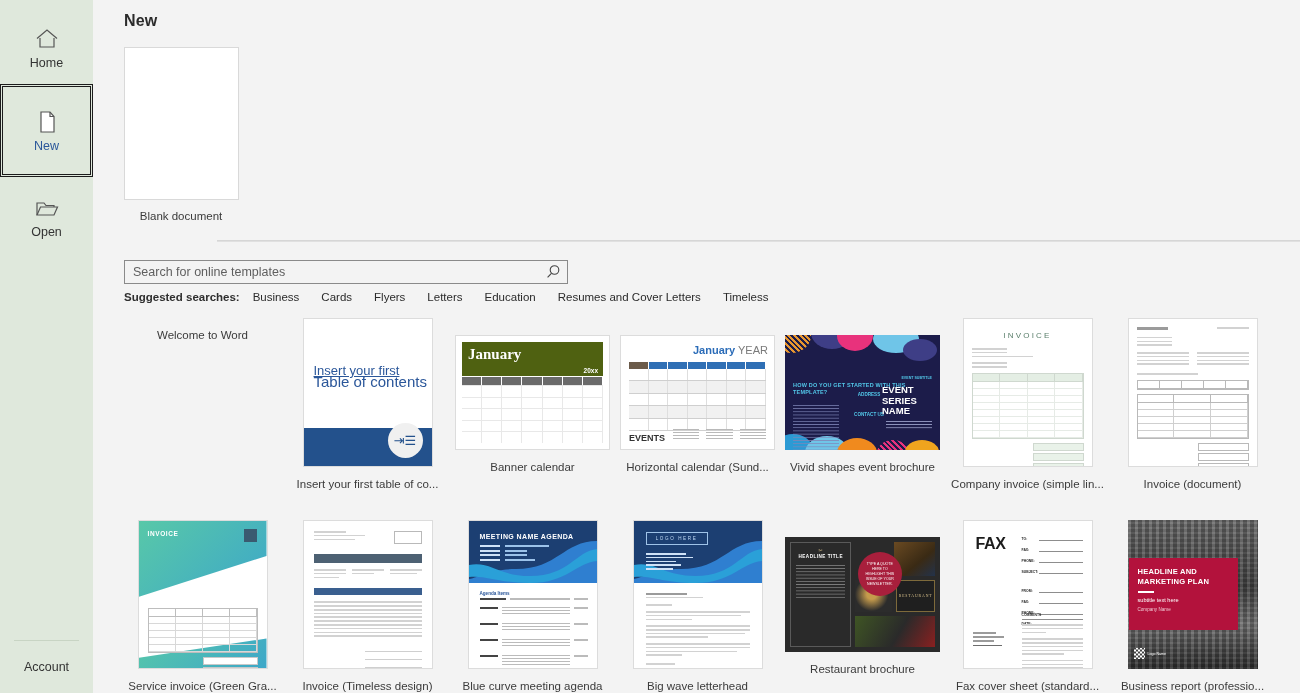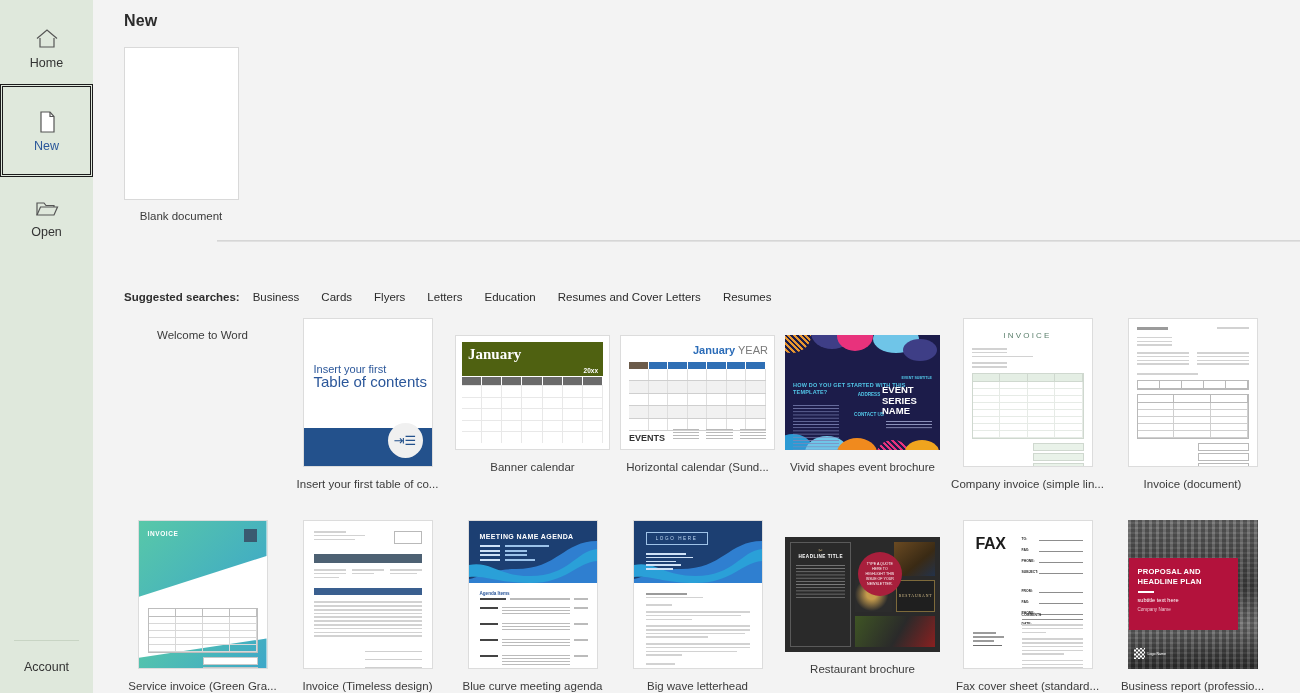--- a/index.html
+++ b/index.html
@@ -86,21 +86,21 @@
   
   
   .tw-text{position:absolute;left:0;right:0;top:56px;text-align:center;color:#2b579a;font-size:15px;}
   .tw-bar{position:absolute;left:0;right:0;bottom:0;height:38px;background:#23518c;}
   .tw-circle{
     position:absolute;right:9px;bottom:8px;width:35px;height:35px;border-radius:50%;
     background:#f0f0f0;display:flex;align-items:center;justify-content:center;
     color:#23518c;font-size:19px;line-height:19px;
   }
   
-  .toc-small{position:absolute;left:10px;top:44px;color:#2b579a;font-size:11px;}
+  .toc-small{position:absolute;left:10px;top:44px;color:#2b579a;font-size:13px;text-decoration:underline;}
   .toc-big{position:absolute;left:10px;top:55px;color:#2b579a;font-size:15px;line-height:16px;text-align:center;}
   
   .bc-banner{position:absolute;left:6px;right:6px;top:6px;height:34px;background:#4f6111;}
   .bc-month{position:absolute;left:6px;top:4px;color:#fff;font-family:"Liberation Serif",serif;font-weight:bold;font-size:15px;}
   .bc-year{position:absolute;right:5px;bottom:2px;color:#fff;font-size:6.5px;font-weight:bold;}
   .bc-days{position:absolute;left:6px;right:6px;top:41px;height:8px;background:#6b6b6b;display:flex;}
   .bc-days i{flex:1;border-right:1px solid #fff;}
   .bc-grid{position:absolute;left:6px;right:6px;top:49px;bottom:6px;display:flex;flex-direction:column;}
   .bc-grid .r{flex:1;display:flex;border-top:1px solid #e8e8e8;}
   .bc-grid .r i{flex:1;border-right:1px solid #e8e8e8;}
@@ -251,30 +251,41 @@
 
     <div class="page-title">New</div>
 
     <div class="blank-doc">
       <div class="blank-thumb"></div>
       <div class="blank-caption">Blank document</div>
     </div>
 
     <div class="hr"></div>
 
+    <div class="search-wrap">
+      <div class="search-box">
+        <input class="search-input" type="text" placeholder="Search for online templates" style="">
+        <span class="search-icon">
+          <svg viewBox="0 0 16 16" width="16" height="16" fill="none" stroke="#444" stroke-width="1.1">
+            <circle cx="9.5" cy="6" r="4.3"></circle>
+            <path d="M6.4 9.3 L2.6 13.4"></path>
+          </svg>
+        </span>
+      </div>
+    </div>
 
     <div class="suggest">
       <span class="suggest-label">Suggested searches:</span>
       <a href="#">Business</a>
       <a href="#">Cards</a>
       <a href="#">Flyers</a>
       <a href="#">Letters</a>
       <a href="#">Education</a>
       <a href="#">Resumes and Cover Letters</a>
-      <a href="#">Resumes</a>
+      <a href="#">Timeless</a>
     </div>
 
     <div class="grid">
 
       <div class="row">
 
         <div class="cell">
           <div class="caption">Welcome to Word</div>
         </div>
 
@@ -924,21 +935,21 @@
             </div>
           </div>
           <div class="caption">Fax cover sheet (standard...</div>
         </div>
 
         <div class="cell">
           <div class="tile" style="border:0;">
             <div class="br">
               <div class="br-city"></div>
               <div class="br-panel">
-                <div class="br-title">PROPOSAL AND HEADLINE PLAN</div>
+                <div class="br-title">HEADLINE AND MARKETING PLAN</div>
                 <div class="br-rule"></div>
                 <div class="br-sub">subtitle text here</div>
                 <div class="br-comp">Company Name</div>
                 <div class="br-meta">
                   <span>&nbsp;</span>
                     <span>&nbsp;</span>
                 </div>
               </div>
               <div class="br-logo">
                 <b></b>

